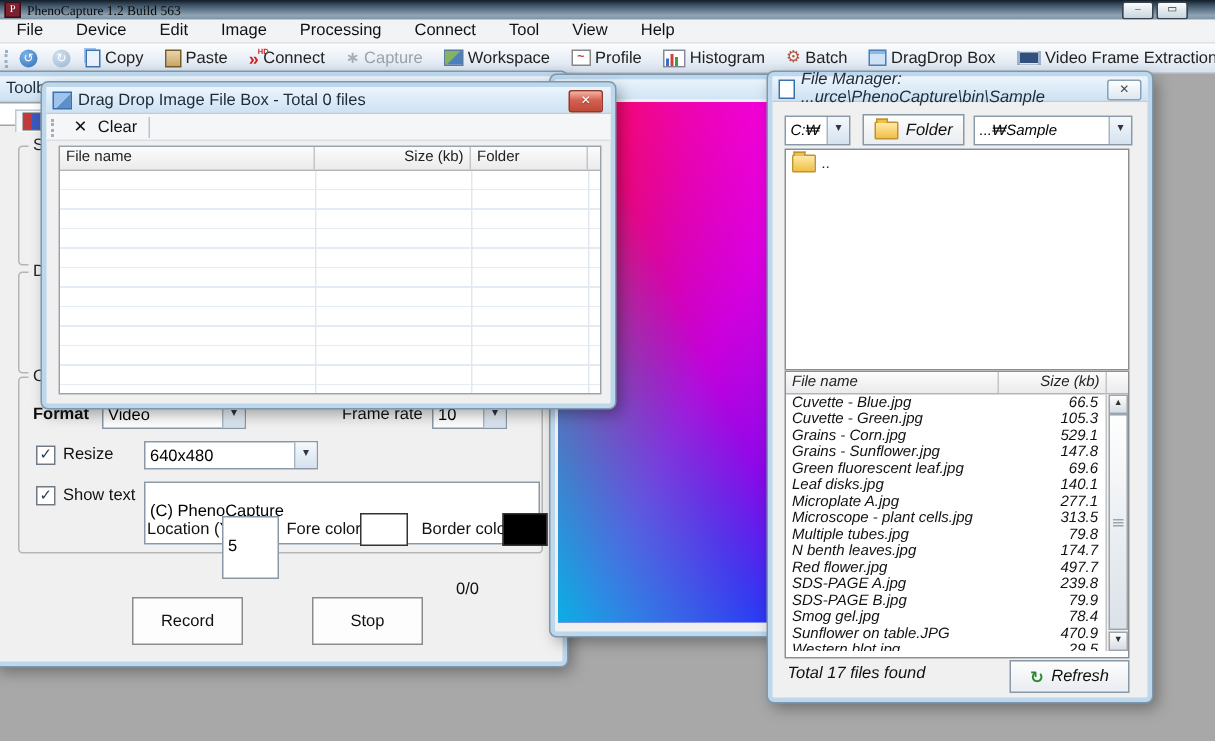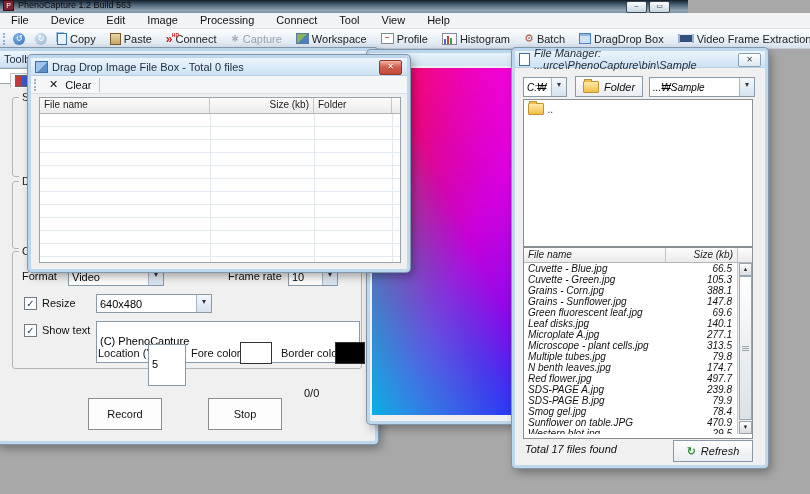--- a/index.html
+++ b/index.html
@@ -1,23 +1,23 @@
 <!DOCTYPE html>
 <html><head>
 <meta charset="utf-8">
 <style>
   html,body{margin:0;padding:0;}
   body{font-family:"Liberation Sans","DejaVu Sans",sans-serif;background:#555;}
   #screen{position:relative;width:810px;height:494px;overflow:hidden;background:#a8a8a8;}
   .abs{position:absolute;}
 
   
-  #main-titlebar{left:0;top:0;width:688px;height:13px;
+  #main-titlebar{left:0;top:0;width:810px;height:13px;
     background:linear-gradient(180deg,#121d28 0%,#42586b 30%,#90a5b5 80%,#7d93a4 100%);
-    display:flex;color:#0b0b0b;font-size:9px;}
+    display:flex;align-items:center;color:#0b0b0b;font-size:9px;font-family:Liberation Serif, serif;}
   .app-icon{width:9px;height:9px;background:#7a2230;border:1px solid #3c0f16;color:#fff;
     font-size:7px;line-height:9px;text-align:center;margin:0 4px 0 3px;}
   .cap-btn{width:19px;height:10px;border:1px solid #38454f;border-radius:2px;
     background:linear-gradient(#fbfdfe,#c9d5de);color:#25323c;font-size:7px;line-height:8px;
     text-align:center;margin-left:2px;}
   #main-caption-buttons{position:absolute;right:18px;top:1px;display:flex;}
   #main-menubar{left:0;top:13px;width:810px;height:15px;background:#f2f3f5;border-bottom:1px solid #e0e2e6;
     display:flex;align-items:center;font-size:11px;color:#111;}
   .menu-item{padding:0 11px;line-height:15px;text-align:right;}
   #main-toolbar{left:0;top:29px;width:810px;height:19px;
@@ -255,21 +255,21 @@
     <div class="groupbox" style="left:14px;top:46px;width:348px;height:78px;">
         <span>Sc</span>
       </div>
     <div class="groupbox" style="left:14px;top:130px;width:348px;height:66px;">
         <span>De</span>
       </div>
     <div class="groupbox" style="left:14px;top:200px;width:348px;height:116px;">
         <span>Op</span>
       </div>
 
-    <span class="lbl" style="left:24px;top:219px;">Format</span>
+    <span class="lbl" style="left:24px;top:219px;font-weight:bold;">Format</span>
     <div class="combo" style="left:70px;top:216px;width:94px;height:17px;">
       <span class="val">Video</span>
         <span class="drop"></span>
     </div>
     <span class="lbl" style="left:230px;top:219px;">Frame rate</span>
     <div class="combo" style="left:290px;top:216px;width:48px;height:17px;">
       <span class="val">10</span>
         <span class="drop"></span>
     </div>
 
@@ -344,21 +344,21 @@
           <div class="fm-row">
           <span class="fm-cell-name">Cuvette - Blue.jpg</span>
           <span class="fm-cell-size">66.5</span>
         </div>
           <div class="fm-row">
           <span class="fm-cell-name">Cuvette - Green.jpg</span>
           <span class="fm-cell-size">105.3</span>
         </div>
           <div class="fm-row">
           <span class="fm-cell-name">Grains - Corn.jpg</span>
-          <span class="fm-cell-size">388.1</span>
+          <span class="fm-cell-size">529.1</span>
         </div>
           <div class="fm-row">
           <span class="fm-cell-name">Grains - Sunflower.jpg</span>
           <span class="fm-cell-size">147.8</span>
         </div>
           <div class="fm-row">
           <span class="fm-cell-name">Green fluorescent leaf.jpg</span>
           <span class="fm-cell-size">69.6</span>
         </div>
           <div class="fm-row">

